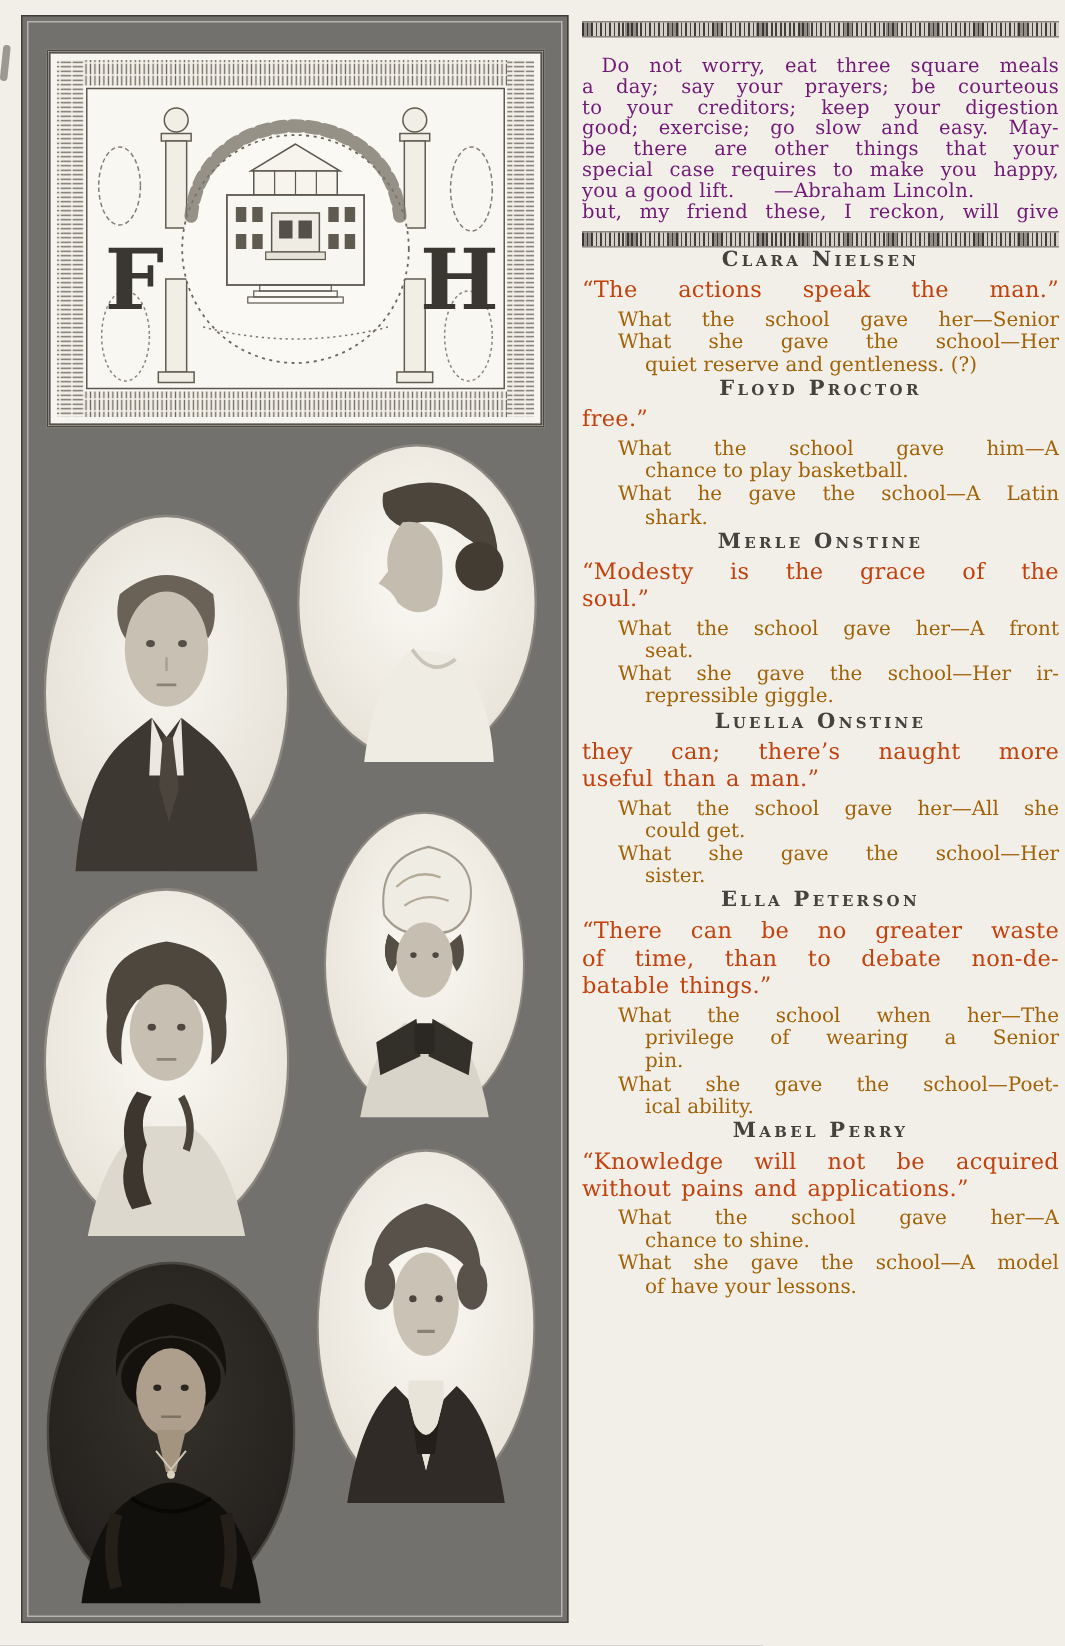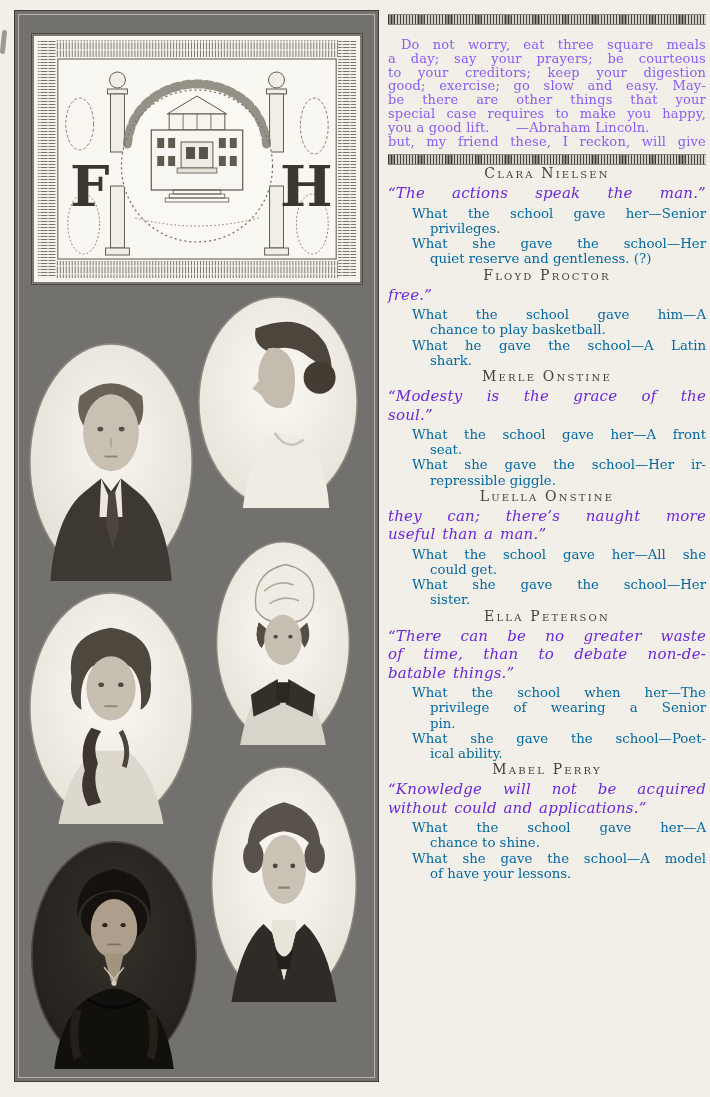--- a/index.html
+++ b/index.html
@@ -30,35 +30,35 @@
   }
   .rule{
     height:9px;margin-top:14px;
     background-color:#d8d4cc;
     background-image:
       repeating-linear-gradient(90deg, rgba(40,38,34,.85) 0 1px, transparent 1px 3px),
       repeating-linear-gradient(90deg, rgba(60,56,50,.45) 0 7px, rgba(200,196,188,.25) 7px 29px);
     border-top:1px solid #8a867e;border-bottom:1px solid #8a867e;
   }
   .rule.bottom{margin-top:6px;}
-  .lincoln{margin:13px 0 0 0;font-size:13px;line-height:13.8px;letter-spacing:.2px;color:#8b5cf6;}
+  .lincoln{margin:13px 0 0 0;font-size:13px;line-height:13.8px;letter-spacing:.2px;color:#701a75;}
   .lline{display:block;text-align:justify;}
   .lline.first{text-indent:13px;}
   .j{text-align-last:justify;-moz-text-align-last:justify;}
   section.student{margin:0;}
   .s1{margin-top:60px;} .s2{margin-top:26px;} .s3{margin-top:19px;}
   .s4{margin-top:29px;} .s5{margin-top:20px;} .s6{margin-top:23px;}
   h3.name{
-    margin:0 0 3px 0;text-align:center;font-size:14px;font-weight:400;
+    margin:0 0 3px 0;text-align:center;font-size:14px;font-weight:700;
     font-variant:small-caps;letter-spacing:2.2px;color:#45413b;
   }
-  .quote{margin:0 0 3px 0;font-style:italic;font-size:15px;line-height:18.5px;
-    word-spacing:.12em;letter-spacing:.2px;color:#6d28d9;}
+  .quote{margin:0 0 3px 0;font-size:15px;line-height:18.5px;
+    word-spacing:.12em;letter-spacing:.2px;color:#c2410c;}
   .qline{display:block;text-align:justify;}
-  .gave{margin:0;font-size:13.3px;line-height:15.2px;color:#0369a1;}
+  .gave{margin:0;font-size:13.3px;line-height:15.2px;color:#a16207;}
   .gline{display:block;text-align:justify;padding-left:42px;}
   .gline.g1{padding-left:24px;}
   .smudge{
     position:absolute;left:1px;top:30px;width:5px;height:24px;
     background:#55524c;opacity:.55;border-radius:3px;transform:rotate(6deg);
   }
 </style>
 </head>
 <body>
 
@@ -298,21 +298,20 @@
     </p>
     <div class="rule bottom"></div>
 
     <section class="student s1">
       <h3 class="name">Clara Nielsen</h3>
       <div class="quote">
         <span class="qline j">“The actions speak the man.”</span>
       </div>
       <div class="gave">
         <span class="gline g1 j">What the school gave her—Senior</span>
-        <span class="gline">privileges.</span>
       </div>
       <div class="gave">
         <span class="gline g1 j">What she gave the school—Her</span>
         <span class="gline">quiet reserve and gentleness. (?)</span>
       </div>
     </section>
 
     <section class="student s2">
       <h3 class="name">Floyd Proctor</h3>
       <div class="quote">
@@ -375,21 +374,21 @@
       <div class="gave">
         <span class="gline g1 j">What she gave the school—Poet-</span>
         <span class="gline">ical ability.</span>
       </div>
     </section>
 
     <section class="student s6">
       <h3 class="name">Mabel Perry</h3>
       <div class="quote">
         <span class="qline j">“Knowledge will not be acquired</span>
-        <span class="qline">without could and applications.”</span>
+        <span class="qline">without pains and applications.”</span>
       </div>
       <div class="gave">
         <span class="gline g1 j">What the school gave her—A</span>
         <span class="gline">chance to shine.</span>
       </div>
       <div class="gave">
         <span class="gline g1 j">What she gave the school—A model</span>
         <span class="gline">of have your lessons.</span>
       </div>
     </section>

